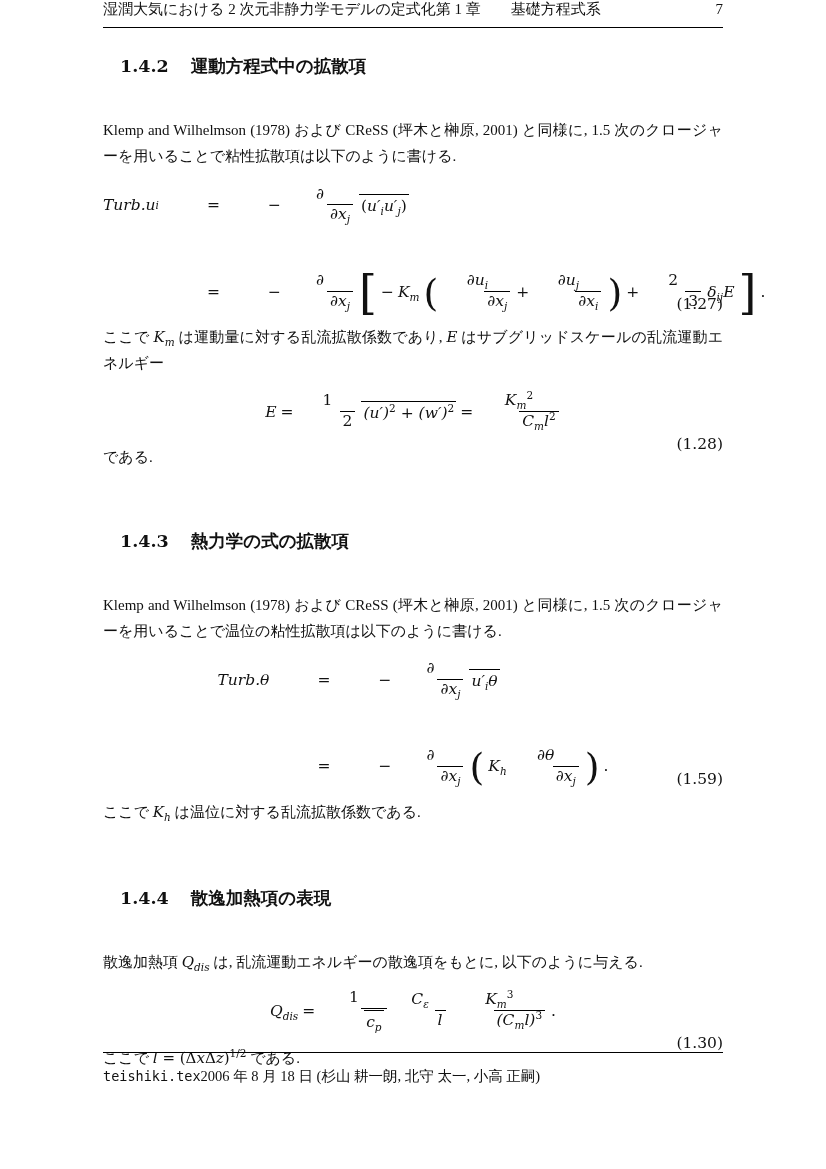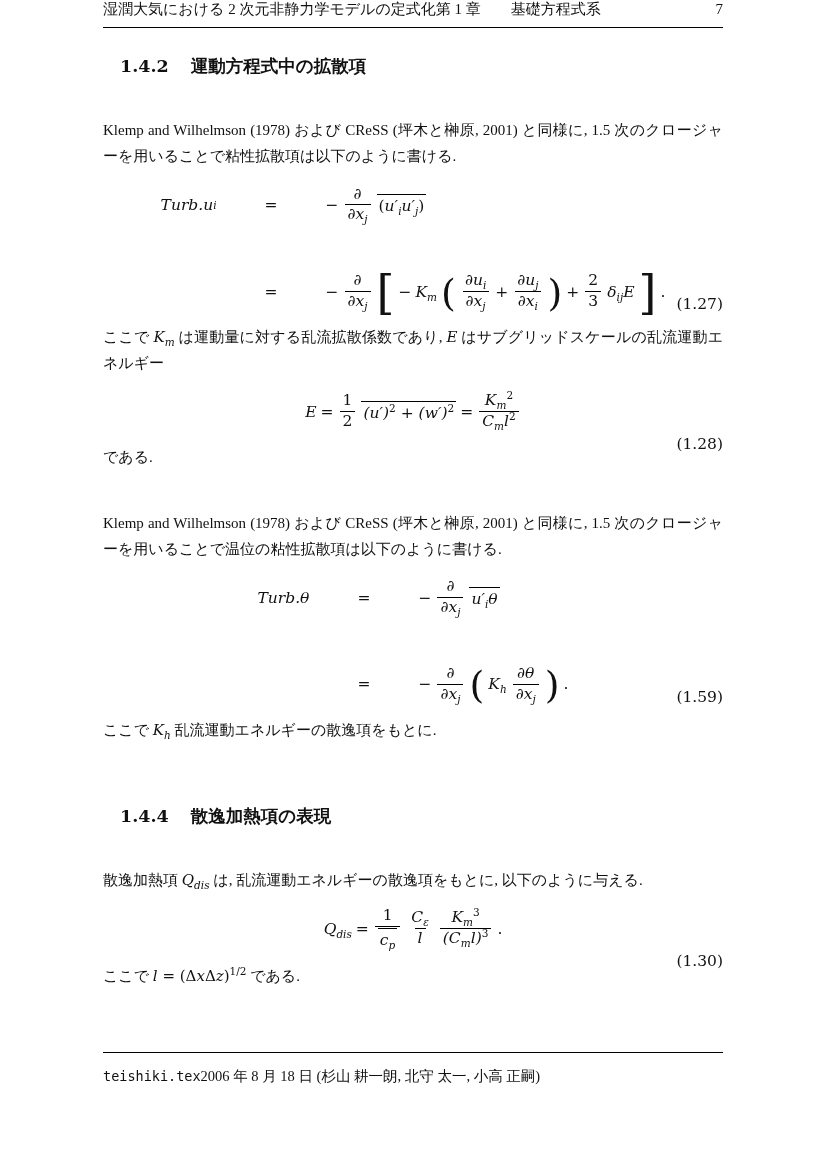--- a/index.html
+++ b/index.html
@@ -49,21 +49,21 @@
   .eqalign {
     display: grid; grid-template-columns: auto auto auto;
     column-gap: 12px; row-gap: 16px; align-items: center; gap: 48px;
   }
   .al-l { justify-self: end; display: inline-flex; align-items: center; }
   .al-op { justify-self: center; }
   .al-r { justify-self: start; display: inline-flex; align-items: center; gap: 4px; }
   .mi { font-style: italic; }
   .frac { display: inline-flex; flex-direction: column; align-items: center; vertical-align: middle; margin: 0 2px; }
   .frac .fn { padding: 0 3px 1px; line-height: 1.15; white-space: nowrap; }
-  .frac .fd { border-top: 1px solid #000; padding: 1px 3px 0; line-height: 1.15; white-space: nowrap; }
+  .frac .fd { border-top: 1px solid #000; padding: 1px 3px 0; line-height: 1.15; white-space: nowrap; margin-left: 40px; }
   .ovl { display: inline-block; border-top: 1px solid #000; padding: 2px 2px 0; line-height: 1.2; white-space: nowrap; }
   .bd { font-style: normal; line-height: 0; vertical-align: middle; position: relative; top: 1px; font-weight: 400; }
   .bd-p38 { font-size: 38px; }
   .bd-b46 { font-size: 46px; }
   .eqno { position: absolute; right: 0; font-style: normal; margin-top: 32px; }
   .eqno-1 { top: 50%; transform: translateY(-50%); }
   .eqno-2 { top: 69%; transform: translateY(-50%); }
 
   
   .footer {
@@ -168,20 +168,23 @@
           </span>
         </span>
       </div>
       <span class="eqno eqno-1">(1.28)</span>
     </div>
 
     <p class="para mt6">
       <span>である.</span>
     </p>
 
+    <h2 class="sec sec143">
+      <span class="num">1.4.3</span><span class="ttl">熱力学の式の拡散項</span>
+    </h2>
 
     <p class="para mt40">
       <span>Klemp and Wilhelmson (1978) および CReSS (坪木と榊原, 2001) と同様に, 1.5 次のクロージャーを用いることで温位の粘性拡散項は以下のように書ける.</span>
     </p>
 
     <div class="eqblock" style="margin-top:16px;">
       <div class="eqcenter">
         <div class="eqalign">
           <span class="al-l">
               <span class="mi">Turb.θ</span>
@@ -212,21 +215,21 @@
             </span>
             <span class="bd bd-p38">)</span>
             <span class="up">.</span>
           </span>
         </div>
       </div>
       <span class="eqno eqno-2">(1.59)</span>
     </div>
 
     <p class="para mt12">
-      <span>ここで </span><span class="im">K</span><sub class="im">h</sub><span> 乱流運動エネルギーの散逸項をもとに.</span>
+      <span>ここで </span><span class="im">K</span><sub class="im">h</sub><span> は温位に対する乱流拡散係数である.</span>
     </p>
 
     <h2 class="sec sec144">
       <span class="num">1.4.4</span><span class="ttl">散逸加熱項の表現</span>
     </h2>
 
     <p class="para mt40">
       <span>散逸加熱項 </span><span class="im">Q</span><sub class="im">dis</sub><span> は, 乱流運動エネルギーの散逸項をもとに, 以下のように与える.</span>
     </p>
 

